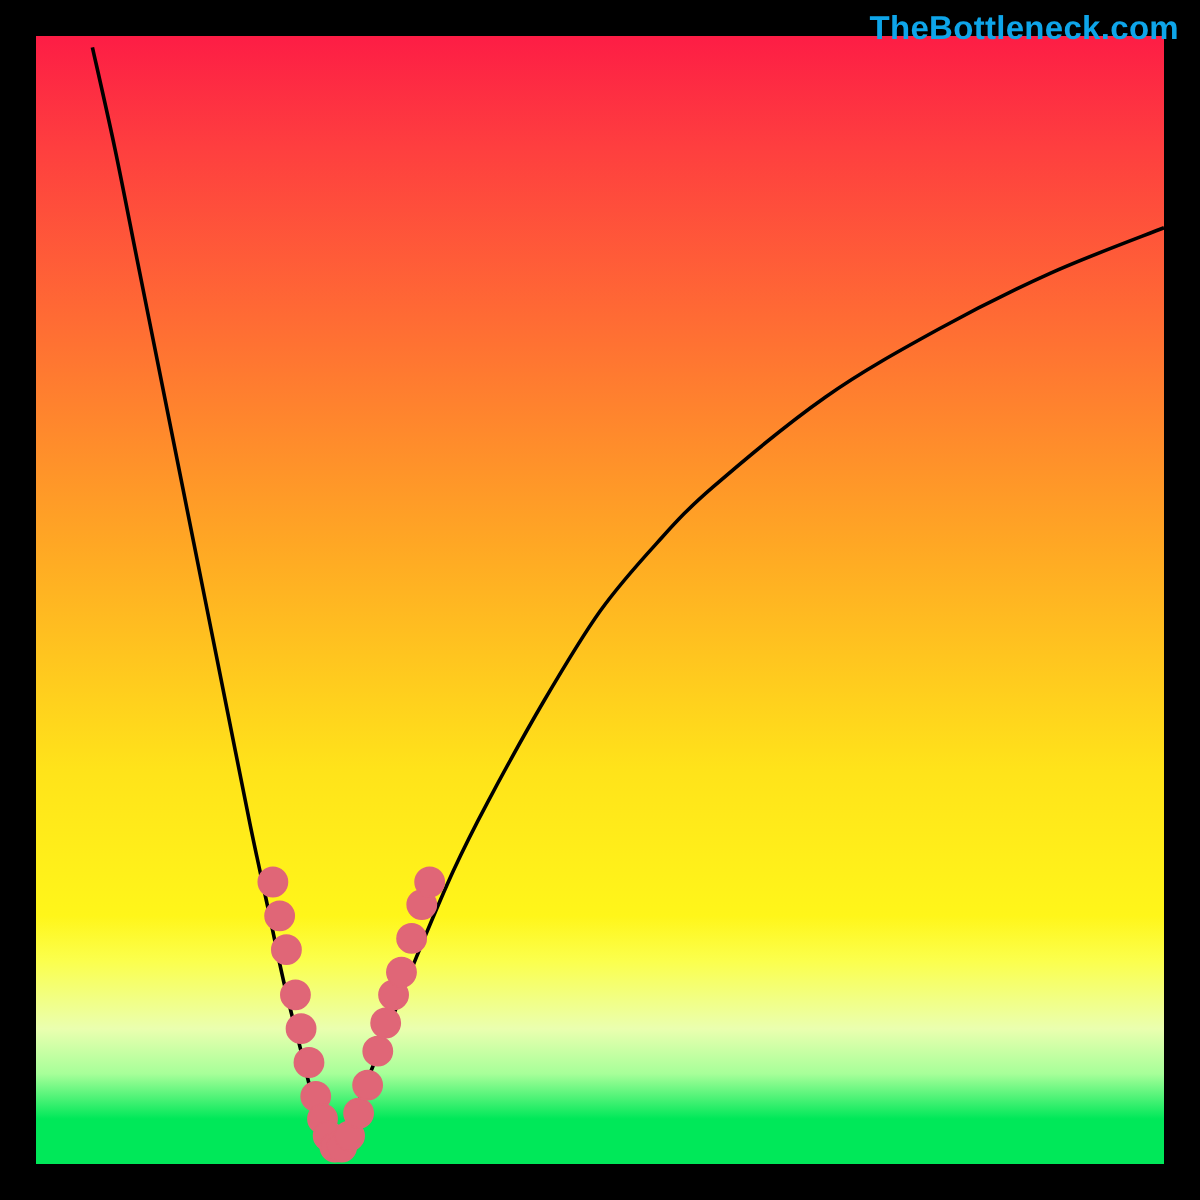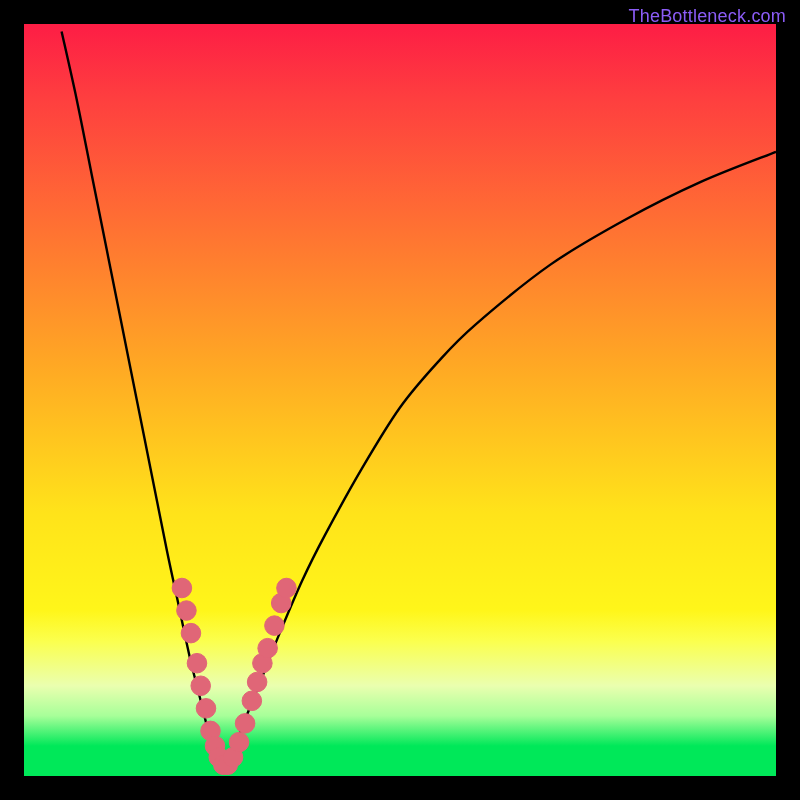--- a/index.html
+++ b/index.html
@@ -27,23 +27,23 @@
       #fbff4d 82%,
       #eaffaf 88%,
       #a7ff99 92%,
       #00e859 96%,
       #00e859 100%);
   }
   .watermark {
     position: absolute;
     top: 6px;
     right: 14px;
-    color: #8b5cf6;
-    font-size: 18px;
-    font-weight: 400;
+    color: #0ea5e9;
+    font-size: 22px;
+    font-weight: 700;
     letter-spacing: 0.2px;
   }
   svg.curves {
     position: absolute;
     left: 0;
     top: 0;
     width: 752px;
     height: 752px;
     overflow: visible;
   }

